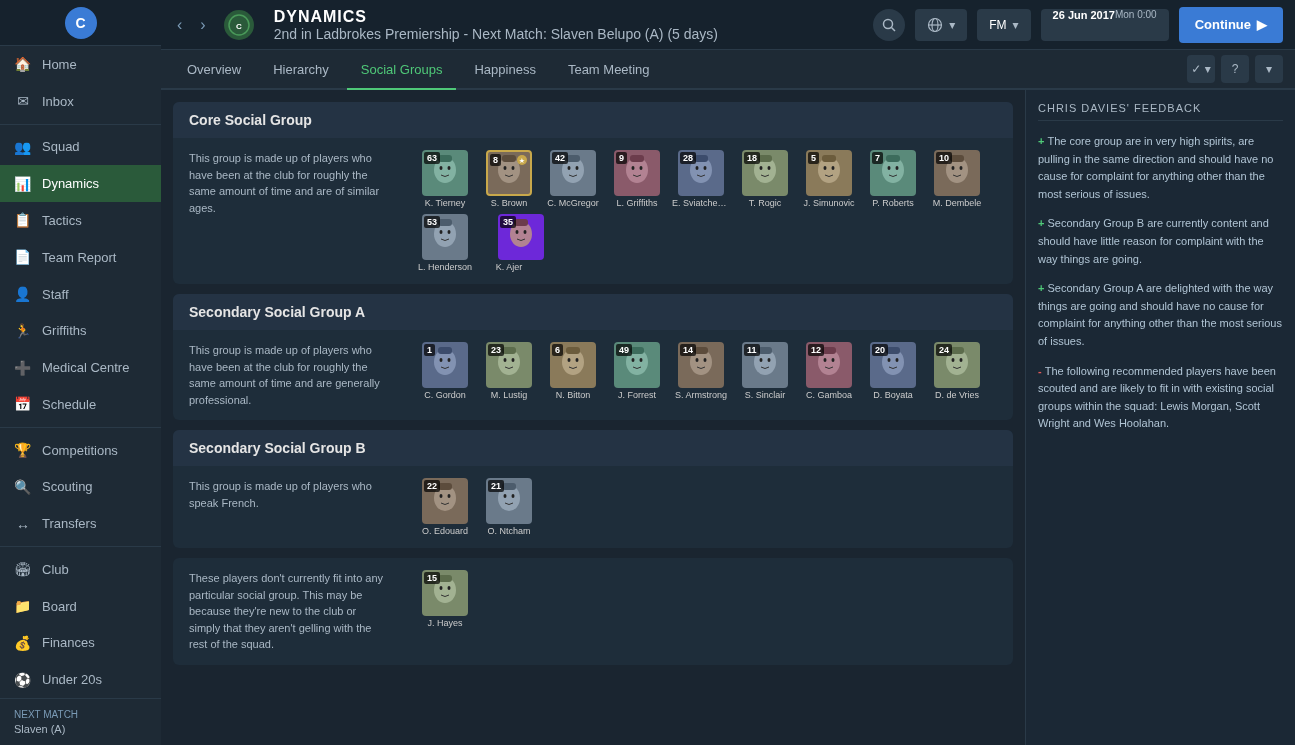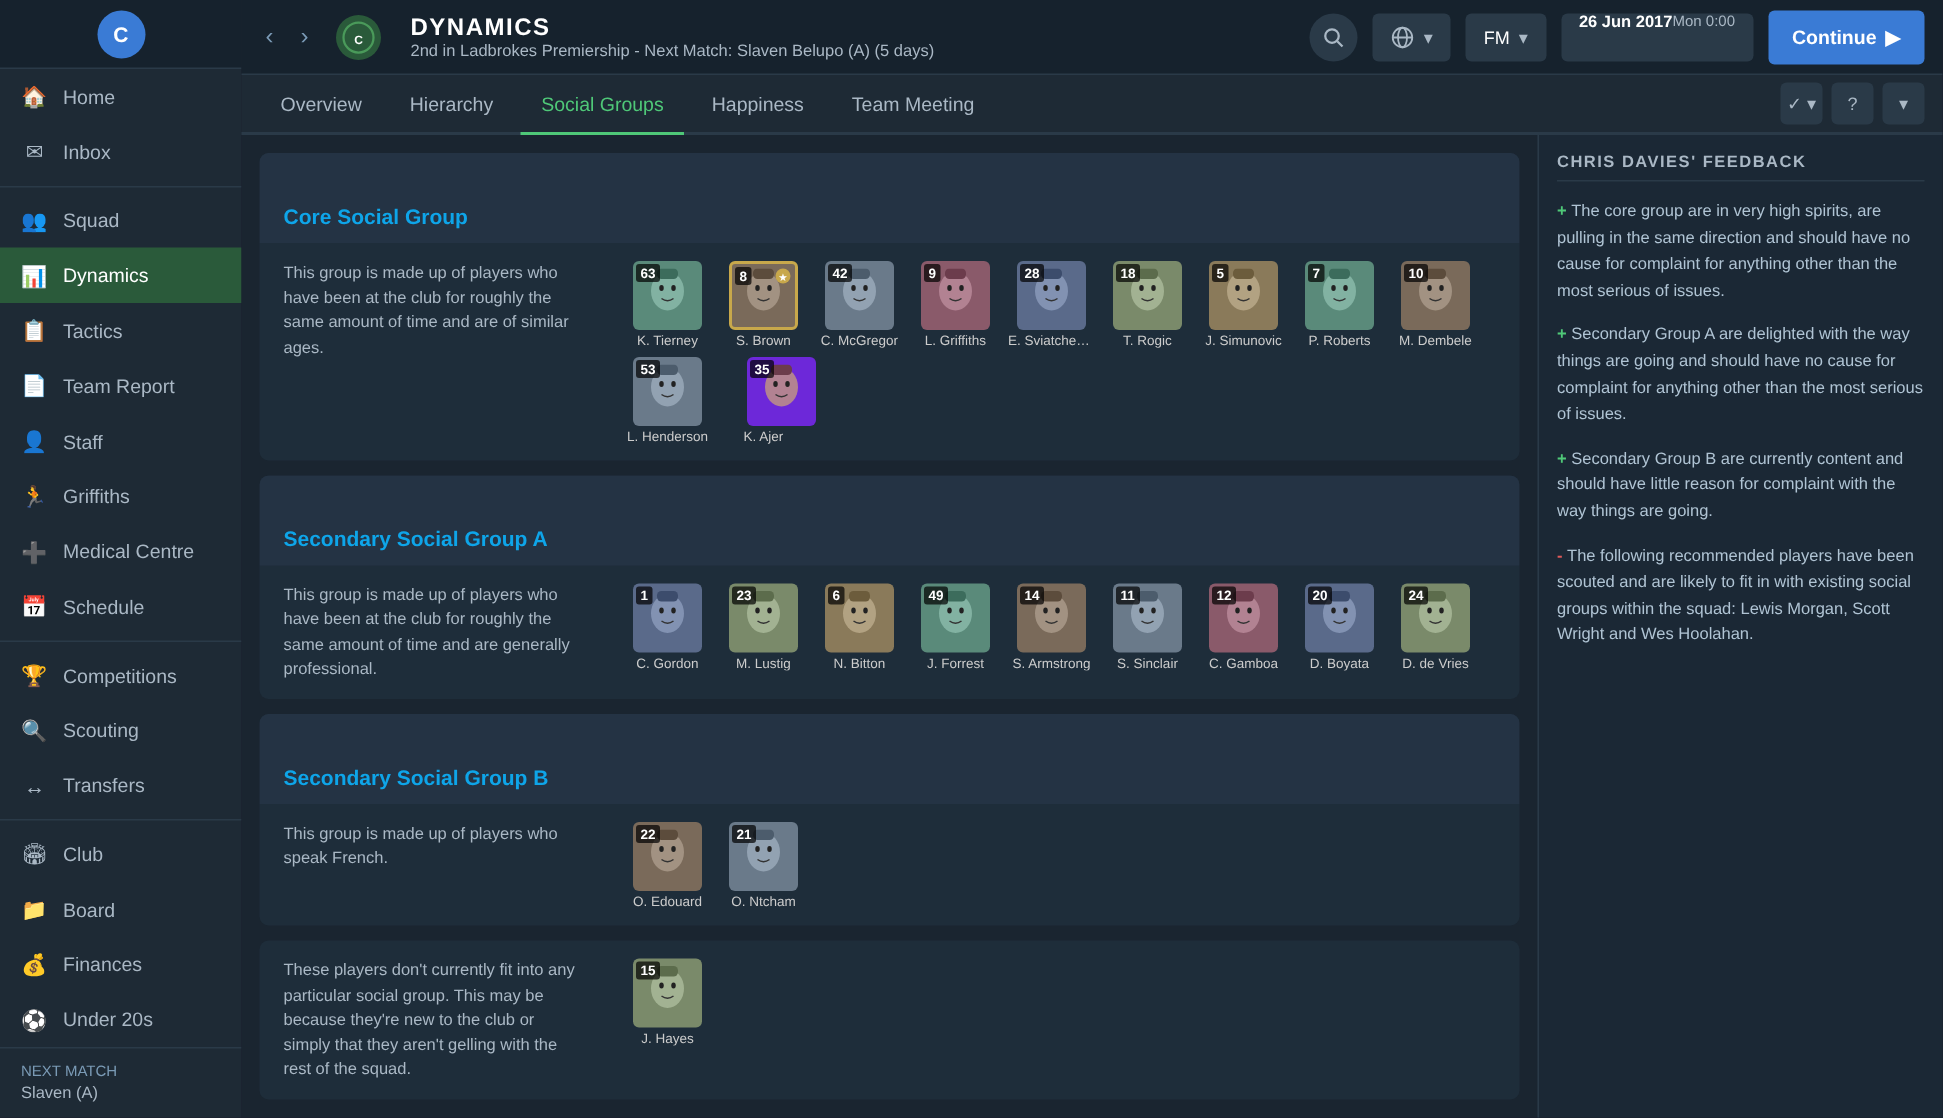--- a/index.html
+++ b/index.html
@@ -33,21 +33,21 @@
     
     #topbar {
       position: absolute; left: 161px; top: 0; right: 0; height: 50px;
       background: #16222d; display: flex; align-items: center; padding: 0 12px;
       border-bottom: 1px solid #2a3a48; gap: 10px;
     }
     .nav-arrow { color: #7a9ab5; cursor: pointer; font-size: 16px; padding: 4px; }
     .team-badge { width: 30px; height: 30px; background: #2a5a3a; border-radius: 50%; display: flex; align-items: center; justify-content: center; font-size: 11px; font-weight: bold; color: #fff; margin: 0 4px; }
     .dynamics-title { margin-left: 6px; }
     .dynamics-title h1 { font-size: 16px; font-weight: bold; color: #fff; letter-spacing: 1px; }
-    .dynamics-title p { font-size: 11px; color: #aab8c5; }
+    .dynamics-title p { font-size: 14px; color: #aab8c5; }
     .topbar-spacer { flex: 1; }
     .topbar-search { width: 32px; height: 32px; border-radius: 50%; background: #2a3a48; display: flex; align-items: center; justify-content: center; cursor: pointer; }
     .topbar-btn {
       height: 32px; padding: 0 12px; border-radius: 4px; background: #2a3a48;
       color: #fff; display: flex; align-items: center; gap: 6px; cursor: pointer; font-size: 12px;
     }
     .topbar-date { background: #2a3a48; height: 32px; padding: 0 12px; border-radius: 4px; text-align: center; display: flex; flex-direction: row; justify-content: center; }
     .topbar-date .date { font-size: 11px; font-weight: bold; color: #fff; }
     .topbar-date .day { font-size: 10px; color: #aab8c5; }
     .continue-btn { background: #3a7bd5; height: 36px; padding: 0 16px; border-radius: 4px; color: #fff; cursor: pointer; display: flex; align-items: center; gap: 6px; font-size: 13px; font-weight: bold; }
@@ -75,21 +75,21 @@
       flex: 1; overflow-y: auto; padding: 12px; display: flex; flex-direction: column; gap: 10px;
     }
 
     
     .social-card {
       background: #1e2d3a; border-radius: 6px; overflow: hidden;
     }
     .social-card-header {
       background: #243344; padding: 10px 16px;
     }
-    .social-card-header h2 { font-size: 14px; color: #0ea5e9; font-weight: bold; margin-top: 24px; }
+    .social-card-header h2 { font-size: 14px; color: #e5e5e5; font-weight: bold; }
     .social-card-body {
       display: flex; gap: 27px; padding: 12px 16px;
     }
     .social-card-desc {
       width: 200px; font-size: 11px; color: #aab8c5; line-height: 1.5; flex-shrink: 0;
     }
     .players-grid {
       display: flex; flex-wrap: wrap; gap: 6px; flex: 1;
     }
     .player-card {
@@ -108,21 +108,21 @@
     .player-name {
       font-size: 9px; color: #ccc; text-align: center; width: 100%; overflow: hidden;
       text-overflow: ellipsis; white-space: nowrap;
     }
 
     
     #sidebar-panel {
       width: 270px; background: #1b2835; border-left: 1px solid #2a3a48; padding: 12px; overflow-y: auto;
     }
     .feedback-title {
-      font-size: 11px; font-weight: bold; color: #aab8c5; text-transform: uppercase; letter-spacing: 1px;
+      font-size: 11px; font-weight: normal; color: #aab8c5; text-transform: uppercase; letter-spacing: 1px;
       margin-bottom: 12px; padding-bottom: 6px; border-bottom: 1px solid #2a3a48;
     }
     .feedback-item {
       font-size: 11px; line-height: 1.6; color: #b0c4d4; margin-bottom: 12px;
     }
     .feedback-item.positive::before { content: '+ '; color: #4fc878; font-weight: bold; }
     .feedback-item.negative::before { content: '- '; color: #e05a5a; font-weight: bold; }
 
     
     #content::-webkit-scrollbar { width: 6px; }
@@ -611,17 +611,17 @@
               <div class="player-name">J. Hayes</div>
             </div>
           </div>
         </div>
       </div>
     </div>
   <div id="sidebar-panel">
     <div class="feedback-title">CHRIS DAVIES' FEEDBACK</div>
 
   <div class="feedback-item positive">The core group are in very high spirits, are pulling in the same direction and should have no cause for complaint for anything other than the most serious of issues.</div>
+      <div class="feedback-item positive">Secondary Group B are currently content and should have little reason for complaint with the way things are going.</div>
       <div class="feedback-item positive">Secondary Group A are delighted with the way things are going and should have no cause for complaint for anything other than the most serious of issues.</div>
-      <div class="feedback-item positive">Secondary Group B are currently content and should have little reason for complaint with the way things are going.</div>
       <div class="feedback-item negative">The following recommended players have been scouted and are likely to fit in with existing social groups within the squad: Lewis Morgan, Scott Wright and Wes Hoolahan.</div>
     </div>
 </div>
 
 </body></html>

